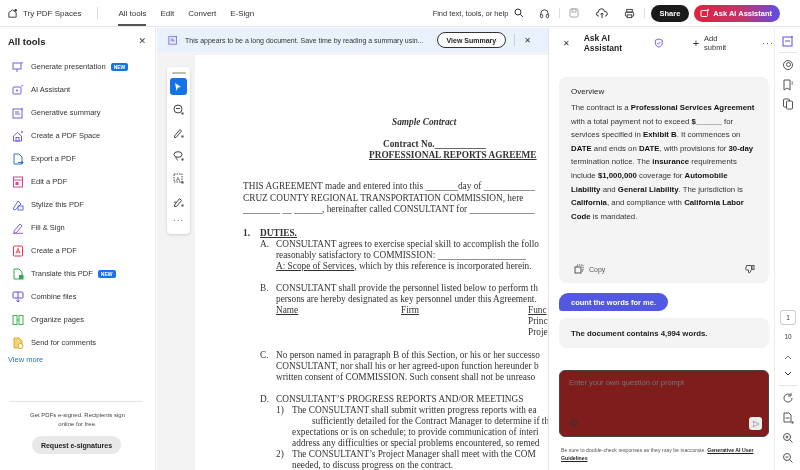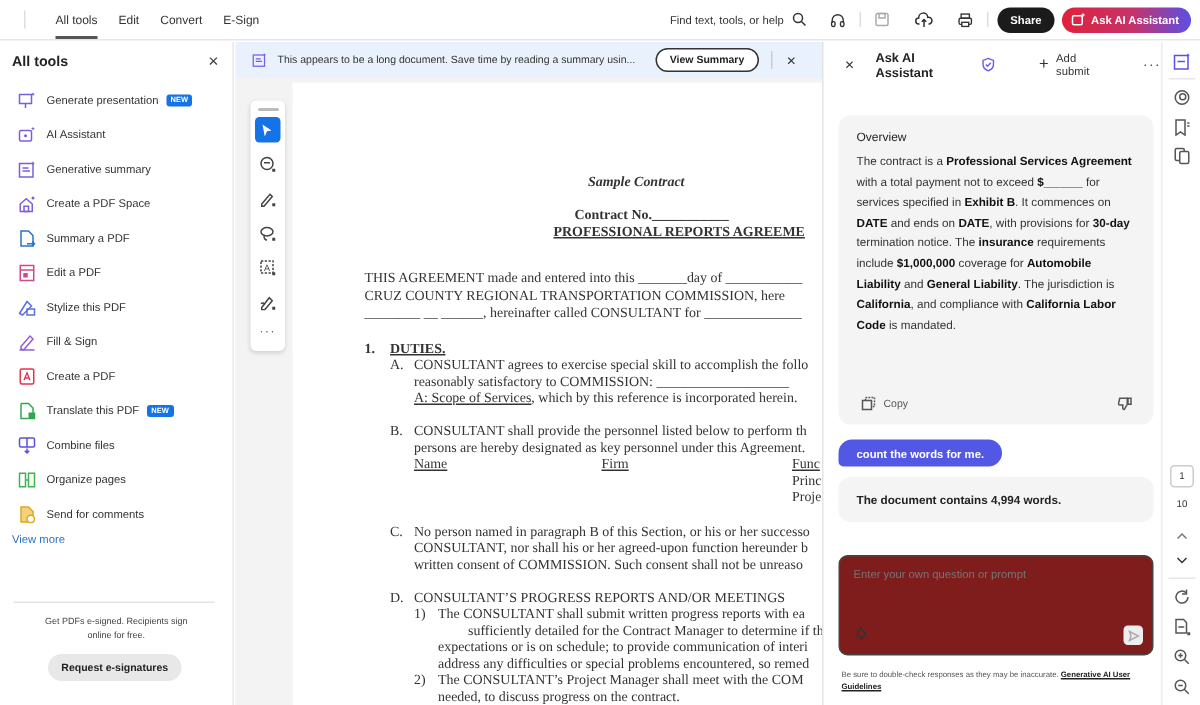--- a/index.html
+++ b/index.html
@@ -8,21 +8,21 @@
 
   
   .topbar { position: absolute; left: 0; top: 0; width: 800px; height: 27px; background: #fff; border-bottom: 1px solid #e6e6e6; display: flex; align-items: center; }
   .brand { display: flex; align-items: center; padding-left: 7px; height: 100%; }
   .brand .ico { width: 11px; height: 11px; margin-right: 5px; }
   .brand span { font-size: 8px; color: #333; }
   .vsep { width: 1px; height: 12px; background: #ddd; margin: 0 13px 0 16px; }
   .nav { display: flex; height: 100%; }
   .nav .tab { font-size: 8px; color: #333; padding: 0 7px; display: flex; align-items: center; height: 100%; position: relative; }
   .nav .tab.active::after { content: ""; position: absolute; left: 7px; right: 7px; bottom: 0; height: 2px; background: #555; }
-  .topright { margin-left: auto; display: flex; align-items: center; height: 100%; padding-right: 6px; }
+  .topright { margin-left: auto; display: flex; align-items: center; height: 100%; padding-right: 20px; }
   .find { font-size: 7.5px; color: #333; margin-right: 5px; }
   .tb-ico { width: 14px; height: 14px; margin: 0 7px; display: flex; align-items: center; justify-content: center; }
   .tsep { width: 1px; height: 10px; background: #ddd; }
   .share-btn { background: #1b1b1b; color: #fff; font-weight: bold; font-size: 7.5px; border-radius: 9px; padding: 0 9px; height: 17px; display: flex; align-items: center; margin-left: 6px; }
   .ask-btn { background: linear-gradient(90deg, #e0213c 0%, #c6336a 55%, #5b4fe6 100%); color: #fff; font-weight: bold; font-size: 7.5px; border-radius: 9px; padding: 0 8px 0 6px; height: 17px; display: flex; align-items: center; margin-left: 5px; }
   .ask-btn .ico { width: 10px; height: 10px; margin-right: 3px; }
 
   
   .sidebar { position: absolute; left: 0; top: 28px; width: 156px; height: 442px; background: #fff; border-right: 1px solid #e8e8e8; }
   .sb-head { display: flex; align-items: center; justify-content: space-between; padding: 0 9px 0 8px; height: 26px; }
@@ -91,20 +91,27 @@
   .rail { position: absolute; left: 774px; top: 28px; width: 26px; height: 442px; background: #fff; border-left: 1px solid #ececec; }
   .rail .ri { width: 12px; height: 12px; margin: 0 auto; position: absolute; left: 7px; }
   .rail .rsep { position: absolute; left: 4px; width: 18px; height: 1px; background: #e6e6e6; }
   .pagebox { position: absolute; left: 5px; top: 282px; width: 16px; height: 15px; border: 1px solid #ccc; border-radius: 3px; font-size: 6.5px; display: flex; align-items: center; justify-content: center; color: #333; }
   .pagetotal { position: absolute; left: 0; width: 26px; top: 305px; text-align: center; font-size: 6.5px; color: #333; }
 </style>
 </head>
 <body>
 
 <div class="topbar">
+  <div class="brand">
+    <svg class="ico" viewBox="0 0 12 12">
+        <path d="M2 10V5l4-3 4 3v5H2z" fill="none" stroke="#333" stroke-width="1"></path>
+        <circle cx="9.5" cy="2.5" r="1.3" fill="#333"></circle>
+      </svg>
+    <span>Try PDF Spaces</span>
+  </div>
   <div class="vsep"></div>
   <div class="nav">
     <div class="tab active">All tools</div>
     <div class="tab">Edit</div>
     <div class="tab">Convert</div>
     <div class="tab">E-Sign</div>
   </div>
   <div class="topright">
     <span class="find">Find text, tools, or help</span>
     <svg width="10" height="10" viewBox="0 0 10 10">
@@ -188,21 +195,21 @@
           <rect x="4" y="7.5" width="3" height="3.5" fill="none" stroke="#7b5de0"></rect>
           <circle cx="10" cy="2" r="1" fill="#7b5de0"></circle>
         </svg>
       <span class="lbl">Create a PDF Space</span>
     </div>
     <div class="sb-item">
       <svg class="ico" viewBox="0 0 12 12">
           <path d="M2 1h5l3 3v7H2z" fill="none" stroke="#2b72c8"></path>
           <path d="M6 9.5h5M9.5 8l1.5 1.5L9.5 11" fill="none" stroke="#2b72c8"></path>
         </svg>
-      <span class="lbl">Summary a PDF</span>
+      <span class="lbl">Export a PDF</span>
     </div>
     <div class="sb-item">
       <svg class="ico" viewBox="0 0 12 12">
           <rect x="1.5" y="1" width="9" height="10" fill="none" stroke="#d4478a"></rect>
           <line x1="1.5" y1="4" x2="10.5" y2="4" stroke="#d4478a"></line>
           <rect x="3.5" y="6" width="3" height="3" fill="#d4478a"></rect>
         </svg>
       <span class="lbl">Edit a PDF</span>
     </div>
     <div class="sb-item">

